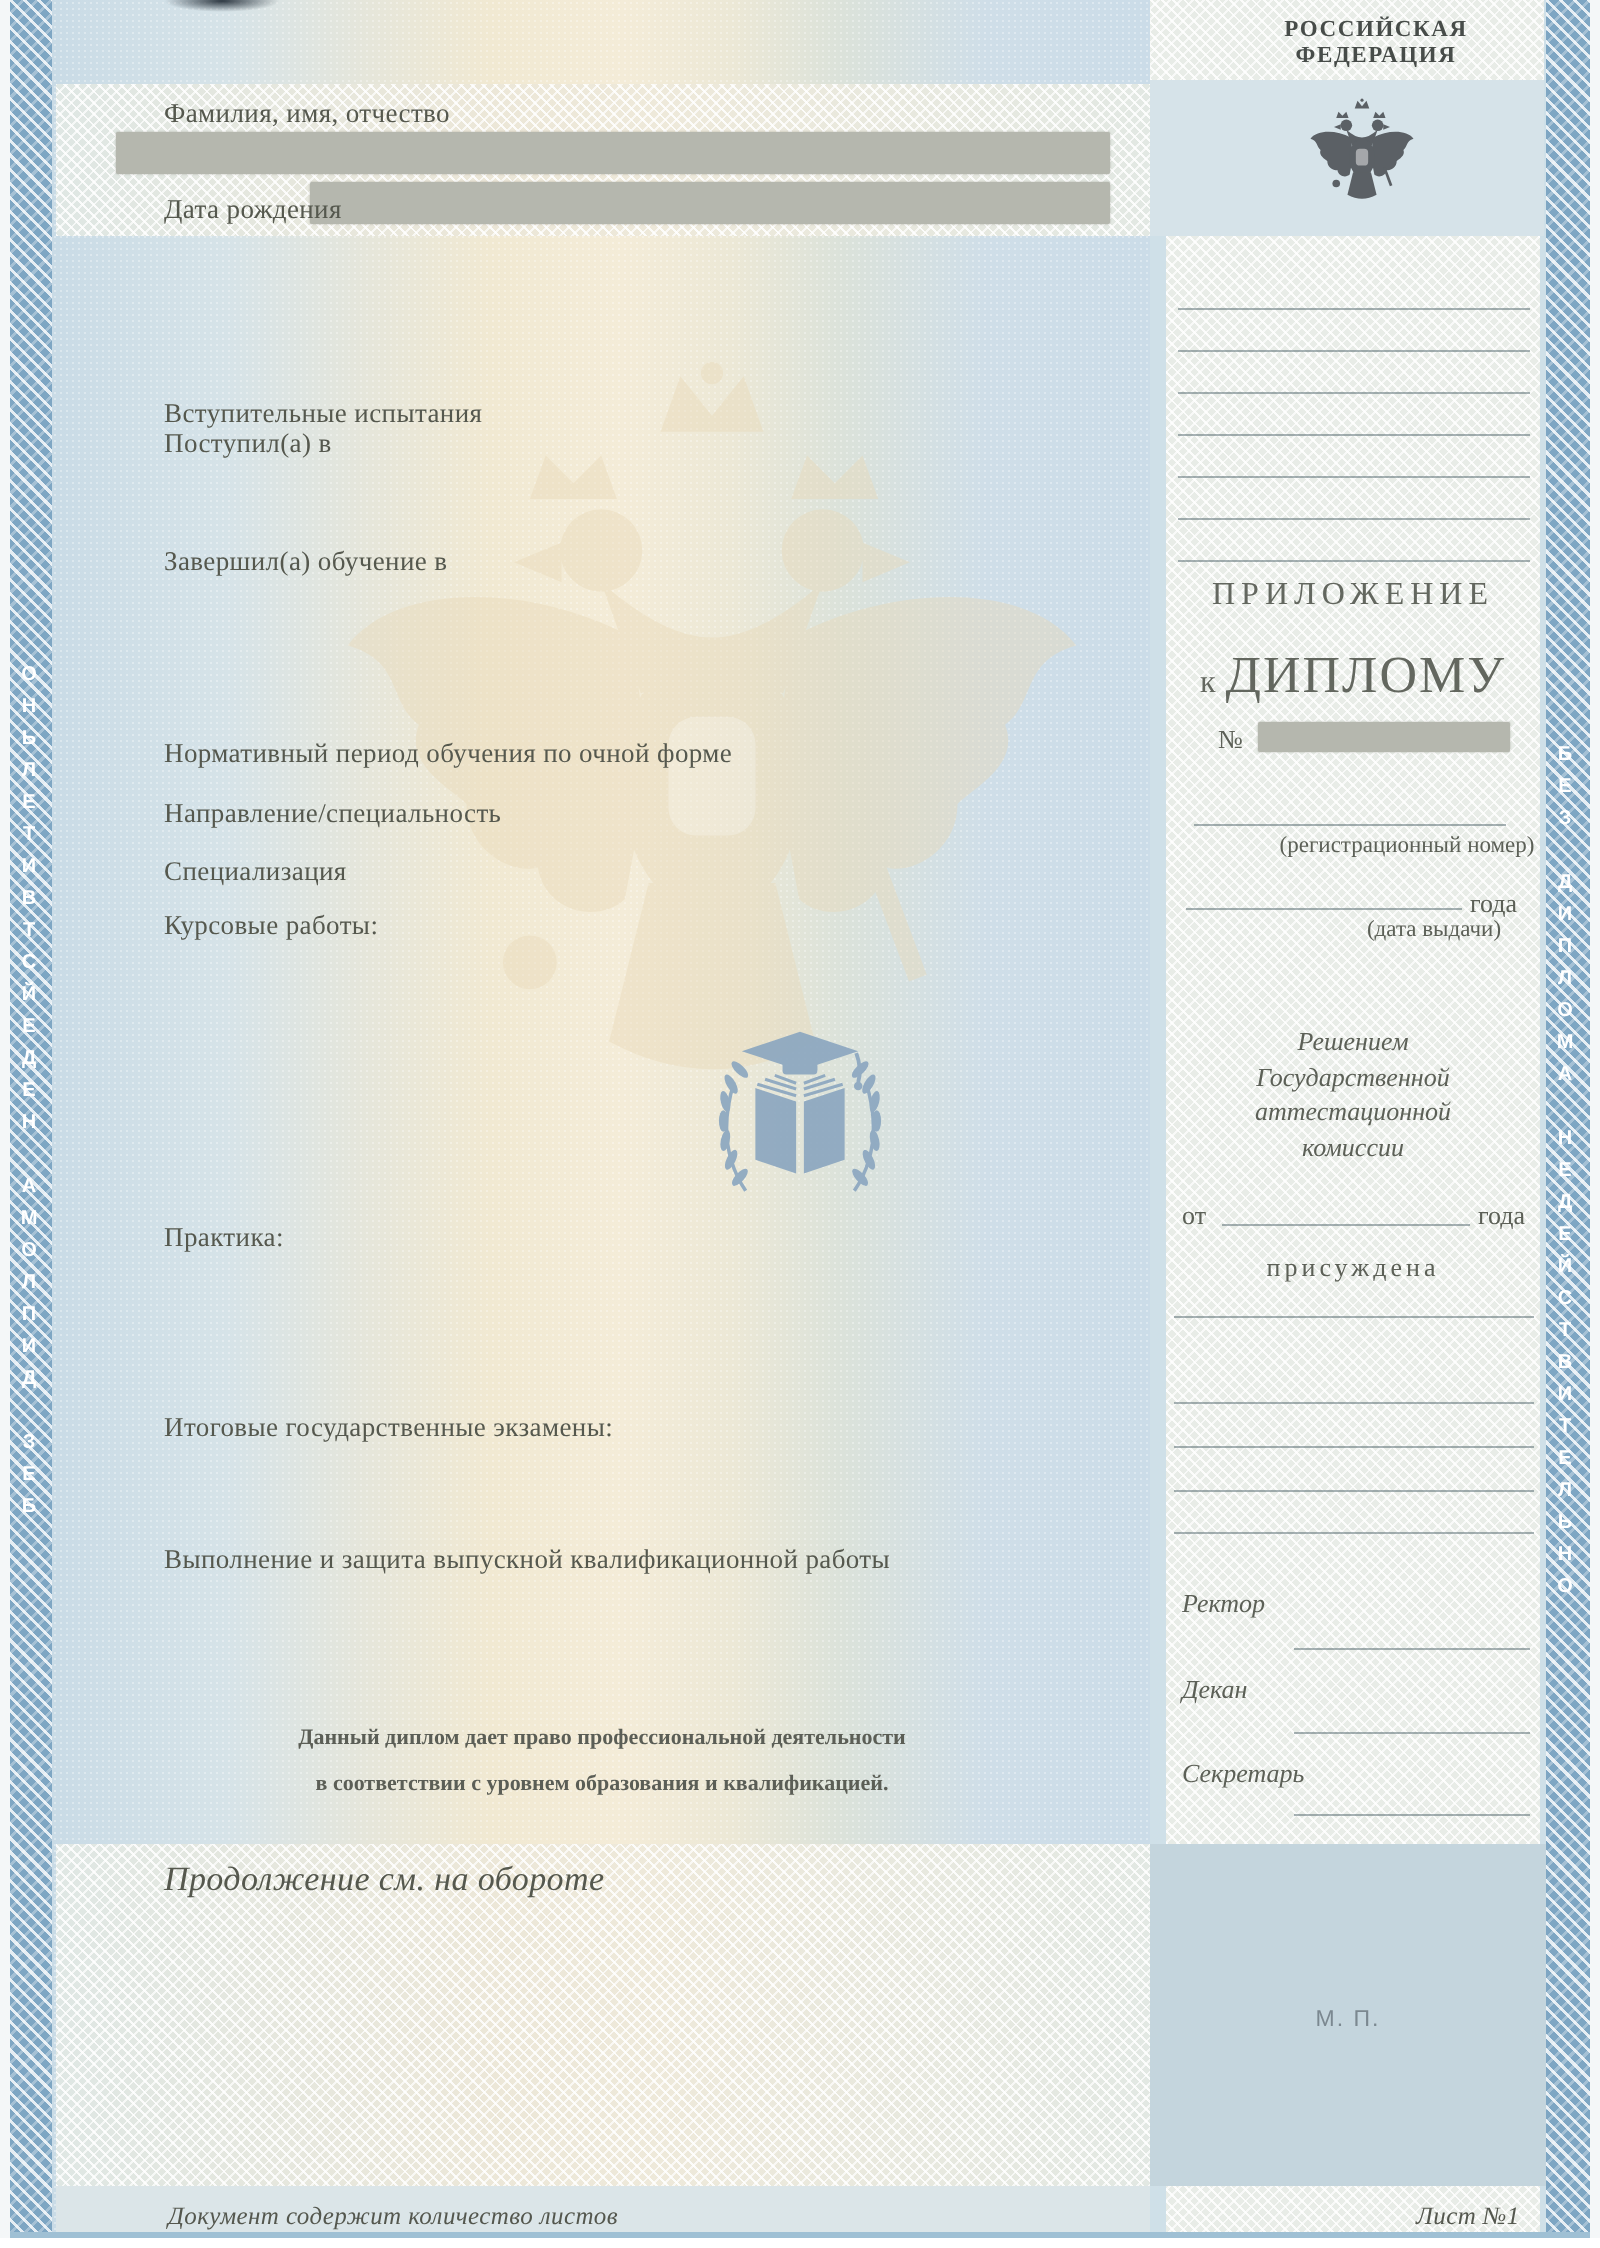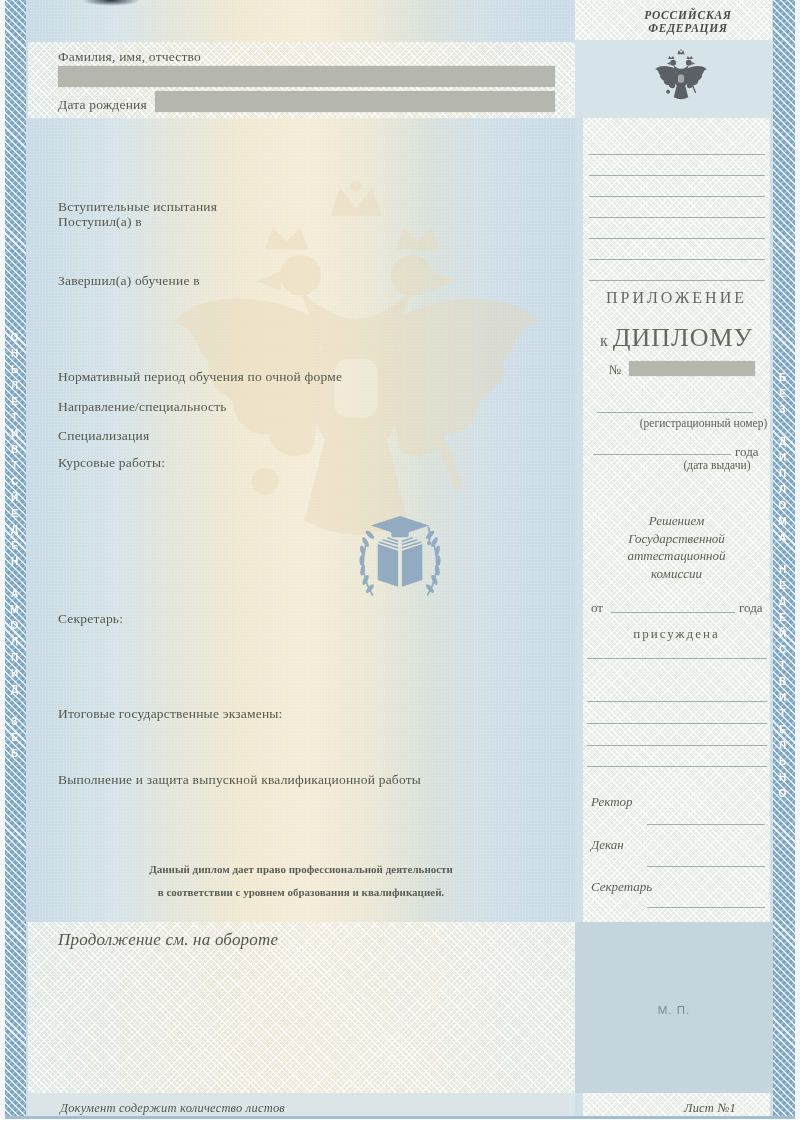--- a/index.html
+++ b/index.html
@@ -26,21 +26,21 @@
 
   .strip{background-color:#7ea6c3;background-image:
     repeating-linear-gradient(45deg,rgba(255,255,255,.8) 0,rgba(255,255,255,.8) 1.5px,transparent 1.5px,transparent 5px),
     repeating-linear-gradient(-45deg,rgba(255,255,255,.3) 0,rgba(255,255,255,.3) 1.5px,transparent 1.5px,transparent 5px);}
 
   .vtext{writing-mode:vertical-rl;text-orientation:upright;
     font-family:"Liberation Sans","DejaVu Sans",sans-serif;font-weight:bold;
     font-size:10px;letter-spacing:5px;color:#ffffff;white-space:nowrap;}
 
   
-  .lbl{font-size:13.5px;color:#55584e;letter-spacing:.2px;}
+  .lbl{font-size:13.5px;color:#55584e;letter-spacing:.2px;padding-left:24px;}
   .lbl-sm{font-size:11.5px;color:#5c6057;padding-left:27px;}
   .country{font-size:11.5px;font-weight:bold;letter-spacing:.8px;color:#474c49;text-align:center;line-height:13px;}
   .h-top{font-size:16px;letter-spacing:3px;color:#63675f;text-align:center;}
   .h-main{color:#63675f;text-align:center;}
   .h-main .pfx{font-size:16px;letter-spacing:1px;}
   .h-main .big{font-size:26px;letter-spacing:1px;}
   .ital{font-style:italic;}
   .statement{font-size:11px;font-weight:bold;color:#5b5e56;text-align:center;line-height:23px;}
   .rc-text{font-size:13px;color:#5c6057;}
   .line{border-bottom:1px solid rgba(95,115,120,.55);height:0;}
@@ -119,21 +119,21 @@
   </svg>
 
   <div class="abs strip" style="left:5px;top:0;width:21px;height:1118px;"></div>
   <div class="abs strip" style="left:773px;top:0;width:22px;height:1118px;"></div>
   <div class="abs vtext" style="left:9px;top:332px;">ОНЬЛЕТИВТСЙЕДЕН АМОЛПИД ЗЕБ</div>
   <div class="abs vtext" style="left:777px;top:372px;">БЕЗ ДИПЛОМА НЕДЕЙСТВИТЕЛЬНО</div>
 
   <div class="abs smudge"></div>
 
   <div class="abs hatch" style="left:575px;top:0;width:197px;height:40px;"></div>
-  <div class="abs country" style="left:575px;top:9px;width:226px;font-style:italic;">
+  <div class="abs country" style="left:575px;top:9px;width:226px;">
     <div>РОССИЙСКАЯ</div>
     <div>ФЕДЕРАЦИЯ</div>
   </div>
 
   <div class="abs" style="left:575px;top:40px;width:197px;height:78px;background:#d6e3e9;"></div>
   <svg class="abs" style="left:653px;top:49px;width:56px;height:62px;color:#5b6065;">
     <use href="#eagle" width="56" height="62"></use>
   </svg>
 
   <div class="abs hatch hatch-warm" style="left:28px;top:42px;width:547px;height:76px;"></div>
@@ -142,21 +142,21 @@
   <div class="abs bar" style="left:155px;top:91px;width:400px;height:21px;"></div>
   <div class="abs lbl" style="left:58px;top:97px;">Дата рождения</div>
 
   <div class="abs lbl" style="left:58px;top:199px;">Вступительные испытания</div>
   <div class="abs lbl" style="left:58px;top:214px;">Поступил(а) в</div>
   <div class="abs lbl" style="left:58px;top:273px;">Завершил(а) обучение в</div>
   <div class="abs lbl" style="left:58px;top:369px;">Нормативный период обучения по очной форме</div>
   <div class="abs lbl" style="left:58px;top:399px;">Направление/специальность</div>
   <div class="abs lbl" style="left:58px;top:428px;">Специализация</div>
   <div class="abs lbl" style="left:58px;top:455px;">Курсовые работы:</div>
-  <div class="abs lbl" style="left:58px;top:611px;">Секретарь:</div>
+  <div class="abs lbl" style="left:58px;top:611px;">Практика:</div>
   <div class="abs lbl" style="left:58px;top:706px;">Итоговые государственные экзамены:</div>
   <div class="abs lbl" style="left:58px;top:772px;">Выполнение и защита выпускной квалификационной работы</div>
 
   <div class="abs statement" style="left:40px;top:858px;width:522px;">
     <div>Данный диплом дает право профессиональной деятельности</div>
     <div>в соответствии с уровнем образования и квалификацией.</div>
   </div>
 
   <div class="abs hatch hatch-warm" style="left:28px;top:922px;width:547px;height:171px;"></div>
   <div class="abs lbl ital" style="left:58px;top:930px;font-size:17px;">Продолжение см. на обороте</div>

